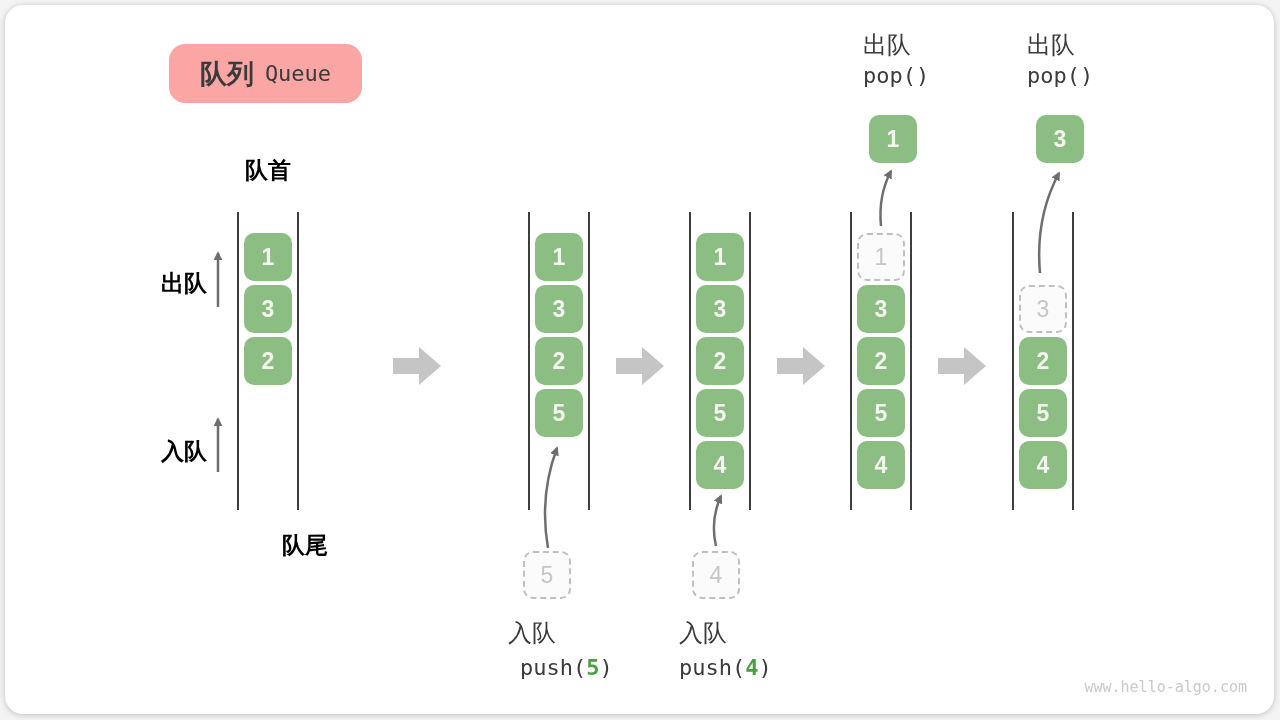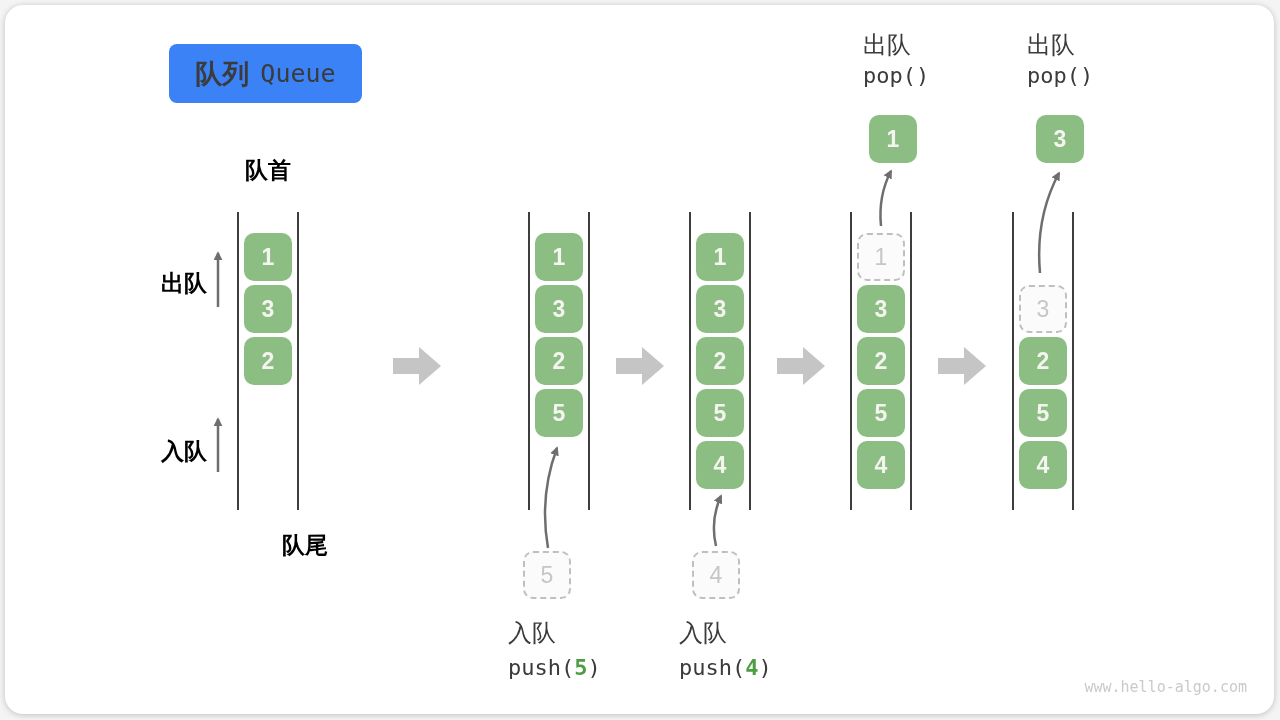--- a/index.html
+++ b/index.html
@@ -1,24 +1,24 @@
 <!DOCTYPE html>
 <html><head>
 <meta charset="utf-8">
 <style>
   html,body{margin:0;padding:0;background:#f4f4f4;}
   .stage{position:relative;width:1280px;height:720px;overflow:hidden;
          font-family:"Liberation Sans","DejaVu Sans",sans-serif;color:#3b3b3b;}
   .card{position:absolute;left:5px;top:5px;width:1269px;height:709px;background:#ffffff;
         border-radius:18px;box-shadow:0 1px 6px rgba(0,0,0,0.22);}
   .abs{position:absolute;}
-  .badge{left:169px;top:44px;width:193px;height:59px;background:#3b82f6;border-radius:8px;
+  .badge{left:169px;top:44px;width:193px;height:59px;background:#fca5a5;border-radius:16px;
          display:flex;align-items:center;justify-content:center;gap:11px;}
   .badge-zh{font-size:27px;font-weight:700;color:#3b3b3b;}
-  .badge-en{font-size:25px;font-family:"DejaVu Sans Mono","Liberation Mono",monospace;color:#3b3b3b;}
+  .badge-en{font-size:22px;font-family:"DejaVu Sans Mono","Liberation Mono",monospace;color:#3b3b3b;}
   .zh-bold{font-size:23px;font-weight:700;color:#000000;line-height:27px;}
   .lbl-front{left:208px;top:157px;width:120px;text-align:center;}
   .lbl-rear{left:208px;top:532px;width:120px;text-align:right;}
   .lbl-deq{left:110px;top:270px;width:97px;text-align:right;}
   .lbl-enq{left:110px;top:438px;width:97px;text-align:right;}
   .overlay{left:0;top:0;width:1280px;height:720px;pointer-events:none;}
   .wall{width:2px;height:298px;background:#3e3e3e;}
   .qbox{width:48px;height:48px;border-radius:10px;background:#8cbe84;
         display:flex;align-items:center;justify-content:center;
         font-size:23px;font-weight:700;color:#f5f5f0;box-sizing:border-box;}
@@ -75,21 +75,21 @@
       <div class="qbox abs" style="left: 244px; top: 285px;">3</div>
       <div class="qbox abs" style="left: 244px; top: 337px;">2</div>
       <div class="wall abs" style="left: 528px; top: 212px;"></div>
       <div class="wall abs" style="left: 588px; top: 212px;"></div>
       <div class="qbox abs" style="left: 535px; top: 233px;">1</div>
       <div class="qbox abs" style="left: 535px; top: 285px;">3</div>
       <div class="qbox abs" style="left: 535px; top: 337px;">2</div>
       <div class="qbox abs" style="left: 535px; top: 389px;">5</div>
       <div class="qbox ghost abs" style="left: 523px; top: 551px;">5</div>
       <div class="oplabel abs" style="left: 508px; top: 619px;">入队</div>
-      <div class="opcode abs" style="left: 508px; top: 653px;"><span>push(</span><span class="arg">5</span><span>)</span></div>
+      <div class="opcode abs" style="left: 520px; top: 653px;"><span>push(</span><span class="arg">5</span><span>)</span></div>
       <div class="wall abs" style="left: 689px; top: 212px;"></div>
       <div class="wall abs" style="left: 749px; top: 212px;"></div>
       <div class="qbox abs" style="left: 696px; top: 233px;">1</div>
       <div class="qbox abs" style="left: 696px; top: 285px;">3</div>
       <div class="qbox abs" style="left: 696px; top: 337px;">2</div>
       <div class="qbox abs" style="left: 696px; top: 389px;">5</div>
       <div class="qbox abs" style="left: 696px; top: 441px;">4</div>
       <div class="qbox ghost abs" style="left: 692px; top: 551px;">4</div>
       <div class="oplabel abs" style="left: 679px; top: 619px;">入队</div>
       <div class="opcode abs" style="left: 679px; top: 653px;"><span>push(</span><span class="arg">4</span><span>)</span></div>

